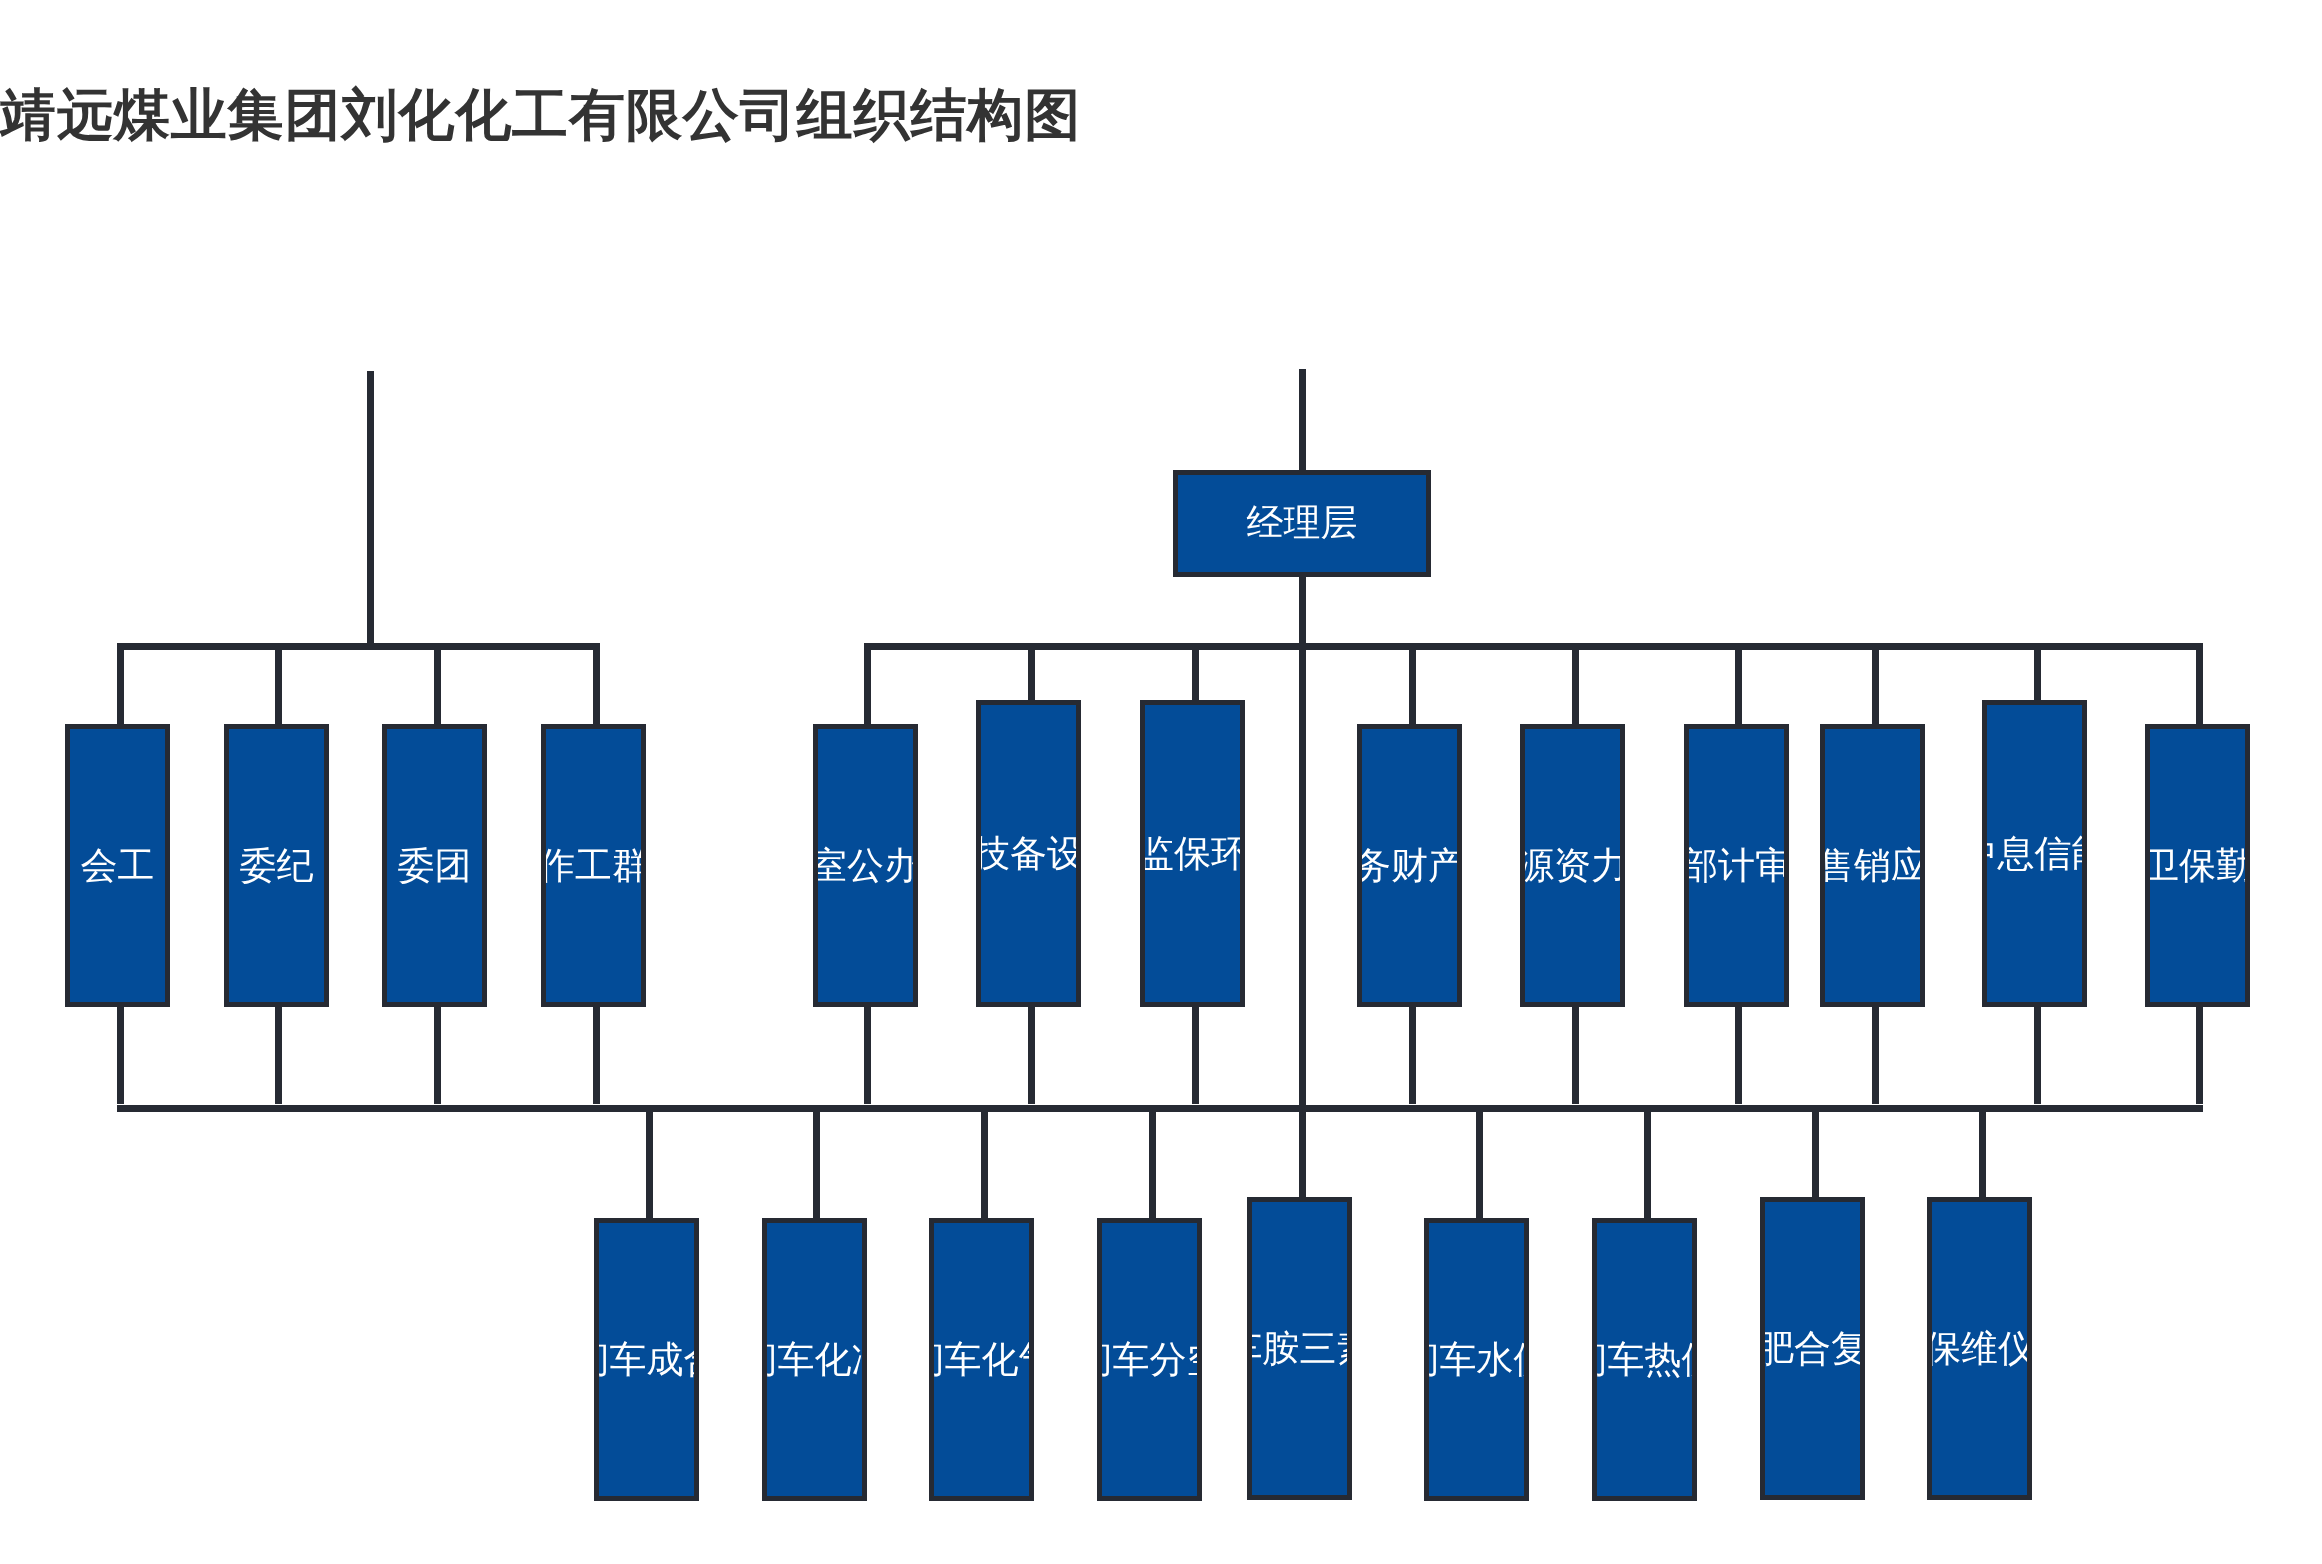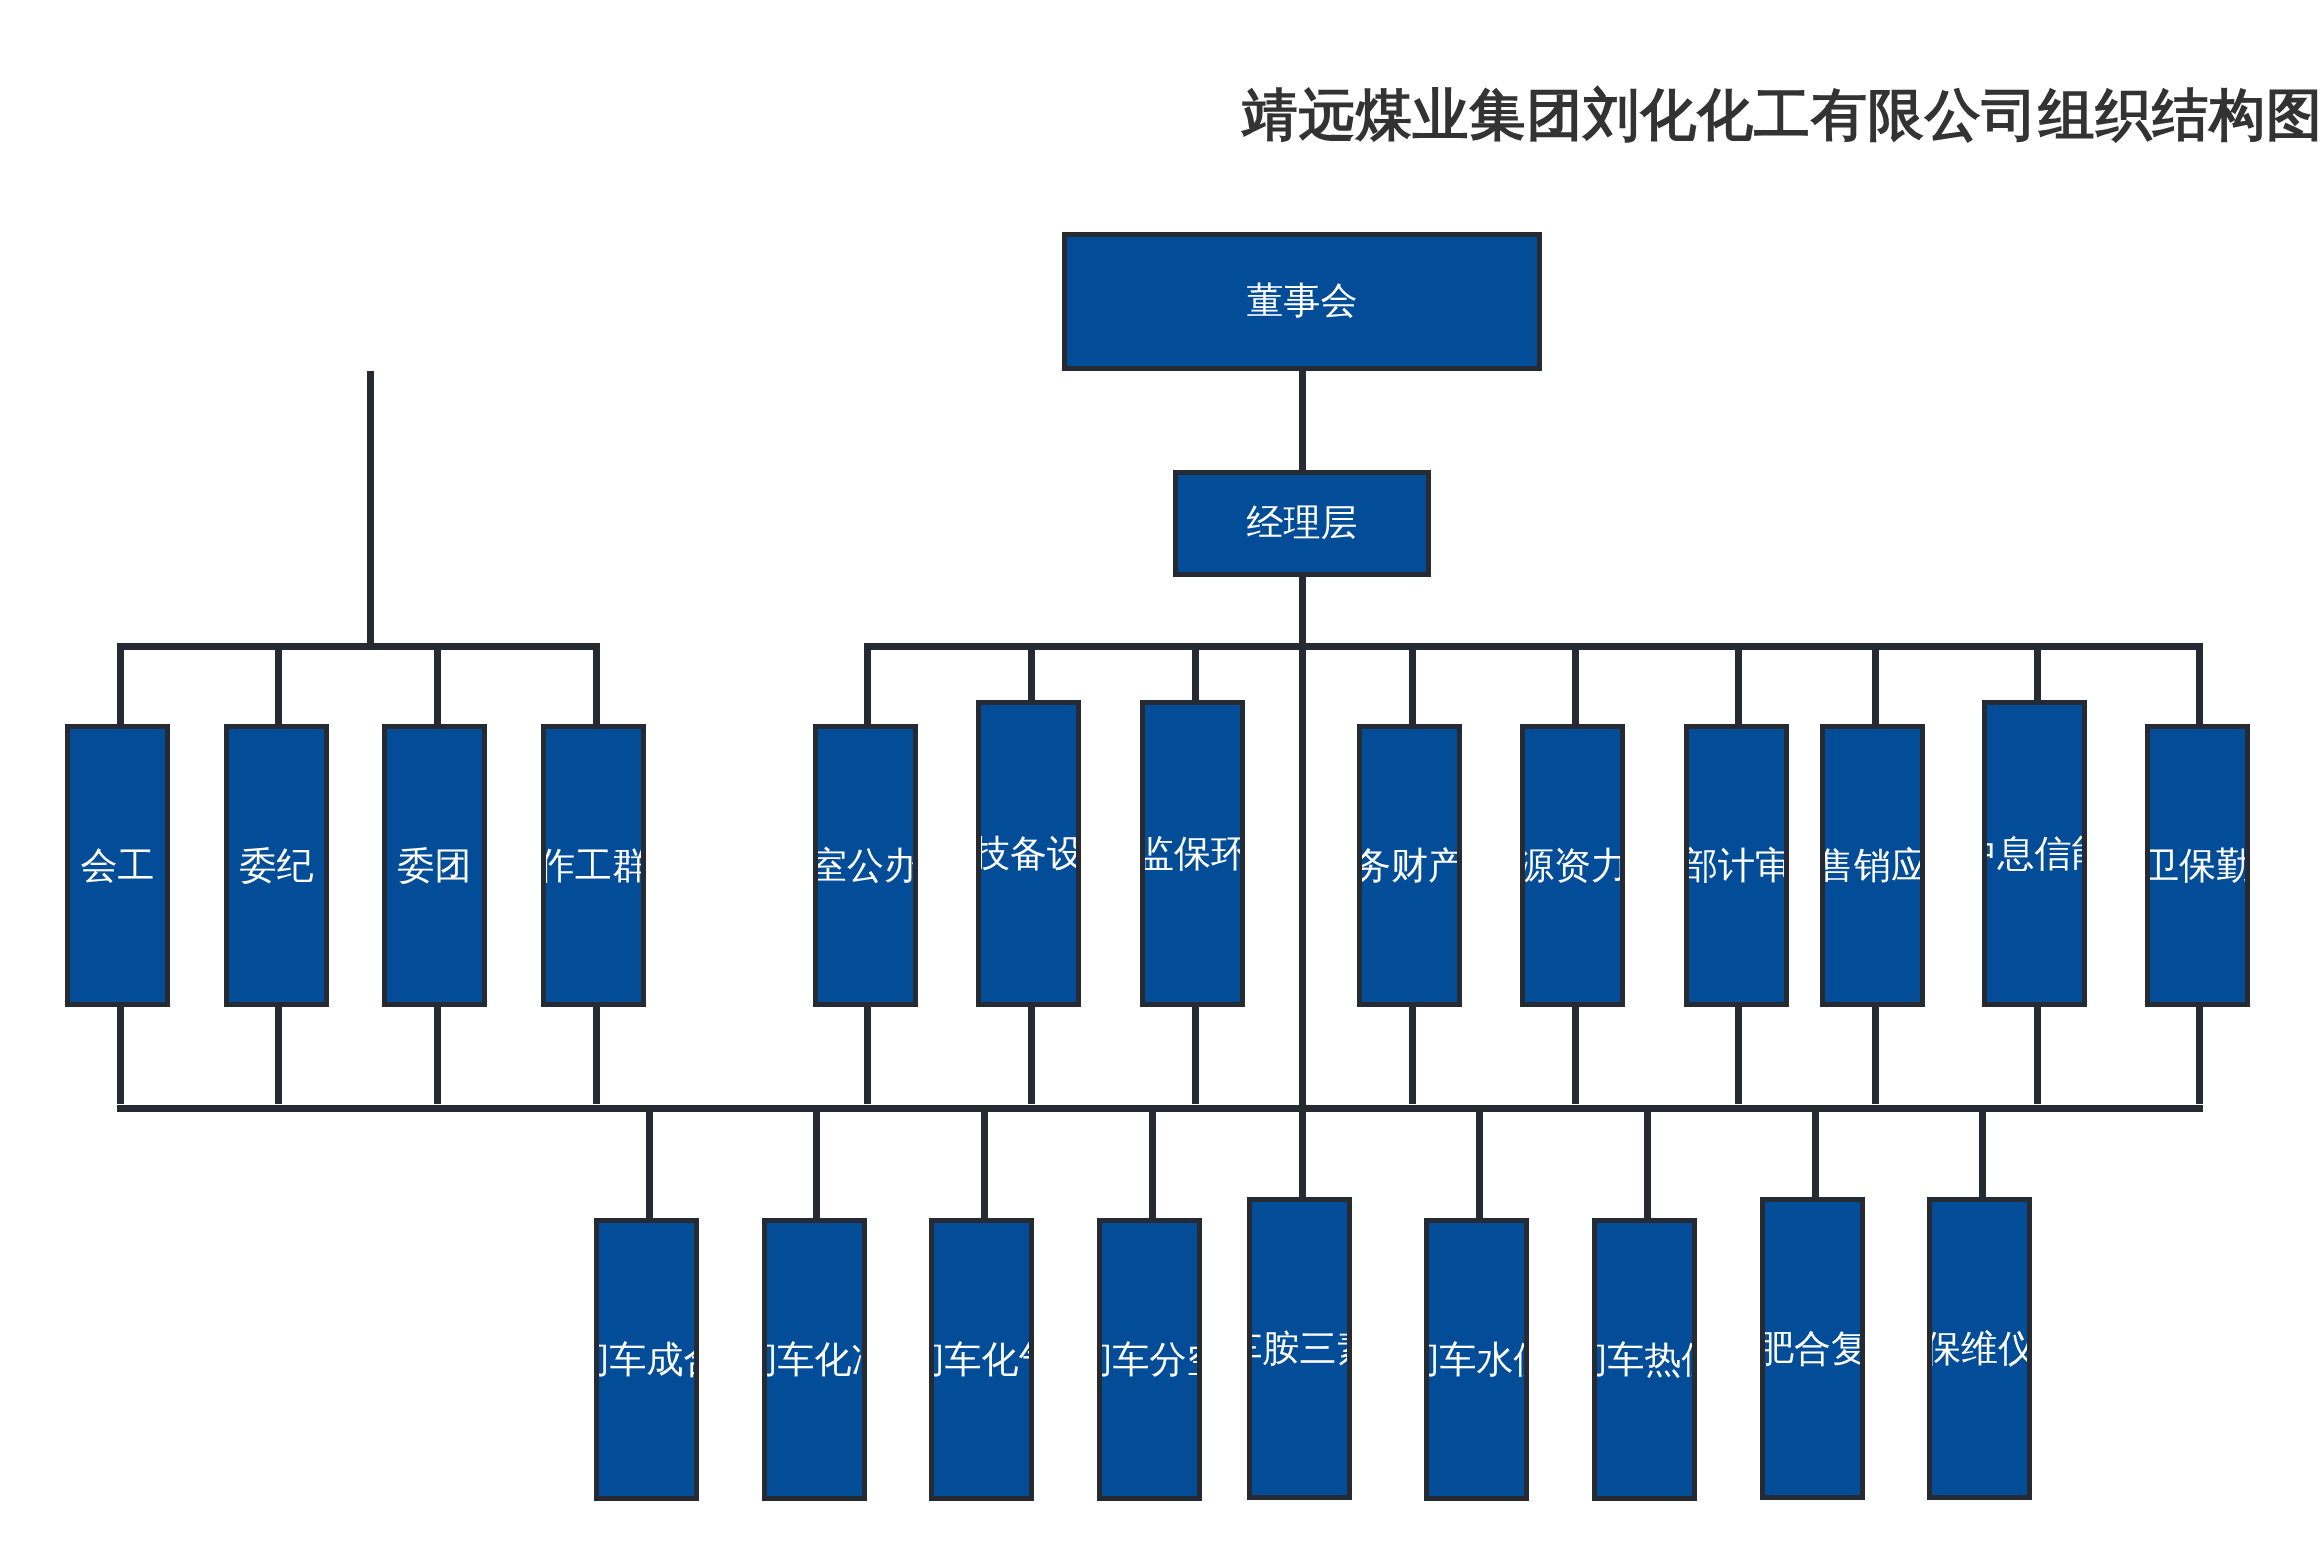--- a/index.html
+++ b/index.html
@@ -13,21 +13,21 @@
     height:1565px;
     background:#ffffff;
     overflow:hidden;
   }
 
   
   #chart-title{
     position:absolute;
     left:0; top:78px;
     width:2323px;
-    text-align:right;
+    text-align:left;
     font-size:56px;
     font-weight:bold;
     color:#333333;
     letter-spacing:0.9px;
     white-space:nowrap;
   }
 
   
   .ln{
     position:absolute;
@@ -81,23 +81,20 @@
   }
 </style>
 </head>
 <body>
 
 <div id="canvas">
 
   <div id="chart-title">靖远煤业集团刘化化工有限公司组织结构图</div>
 
 
-  <div class="node horiz" style="left:1062px; top:232px; width:480px; height:139px;">
-    <span class="lbl">董事会</span>
-  </div>
 
   <div class="node horiz" style="left:1173px; top:470px; width:258px; height:107px;">
     <span class="lbl">经理层</span>
   </div>
 
   <div class="ln v" style="left:367px; top:371px; height:275px;"></div>
 
   <div class="ln h" style="left:117px; top:643px; width:477px;"></div>
 
   <div class="ln v" style="left:117px; top:643px; height:82px;"></div>

